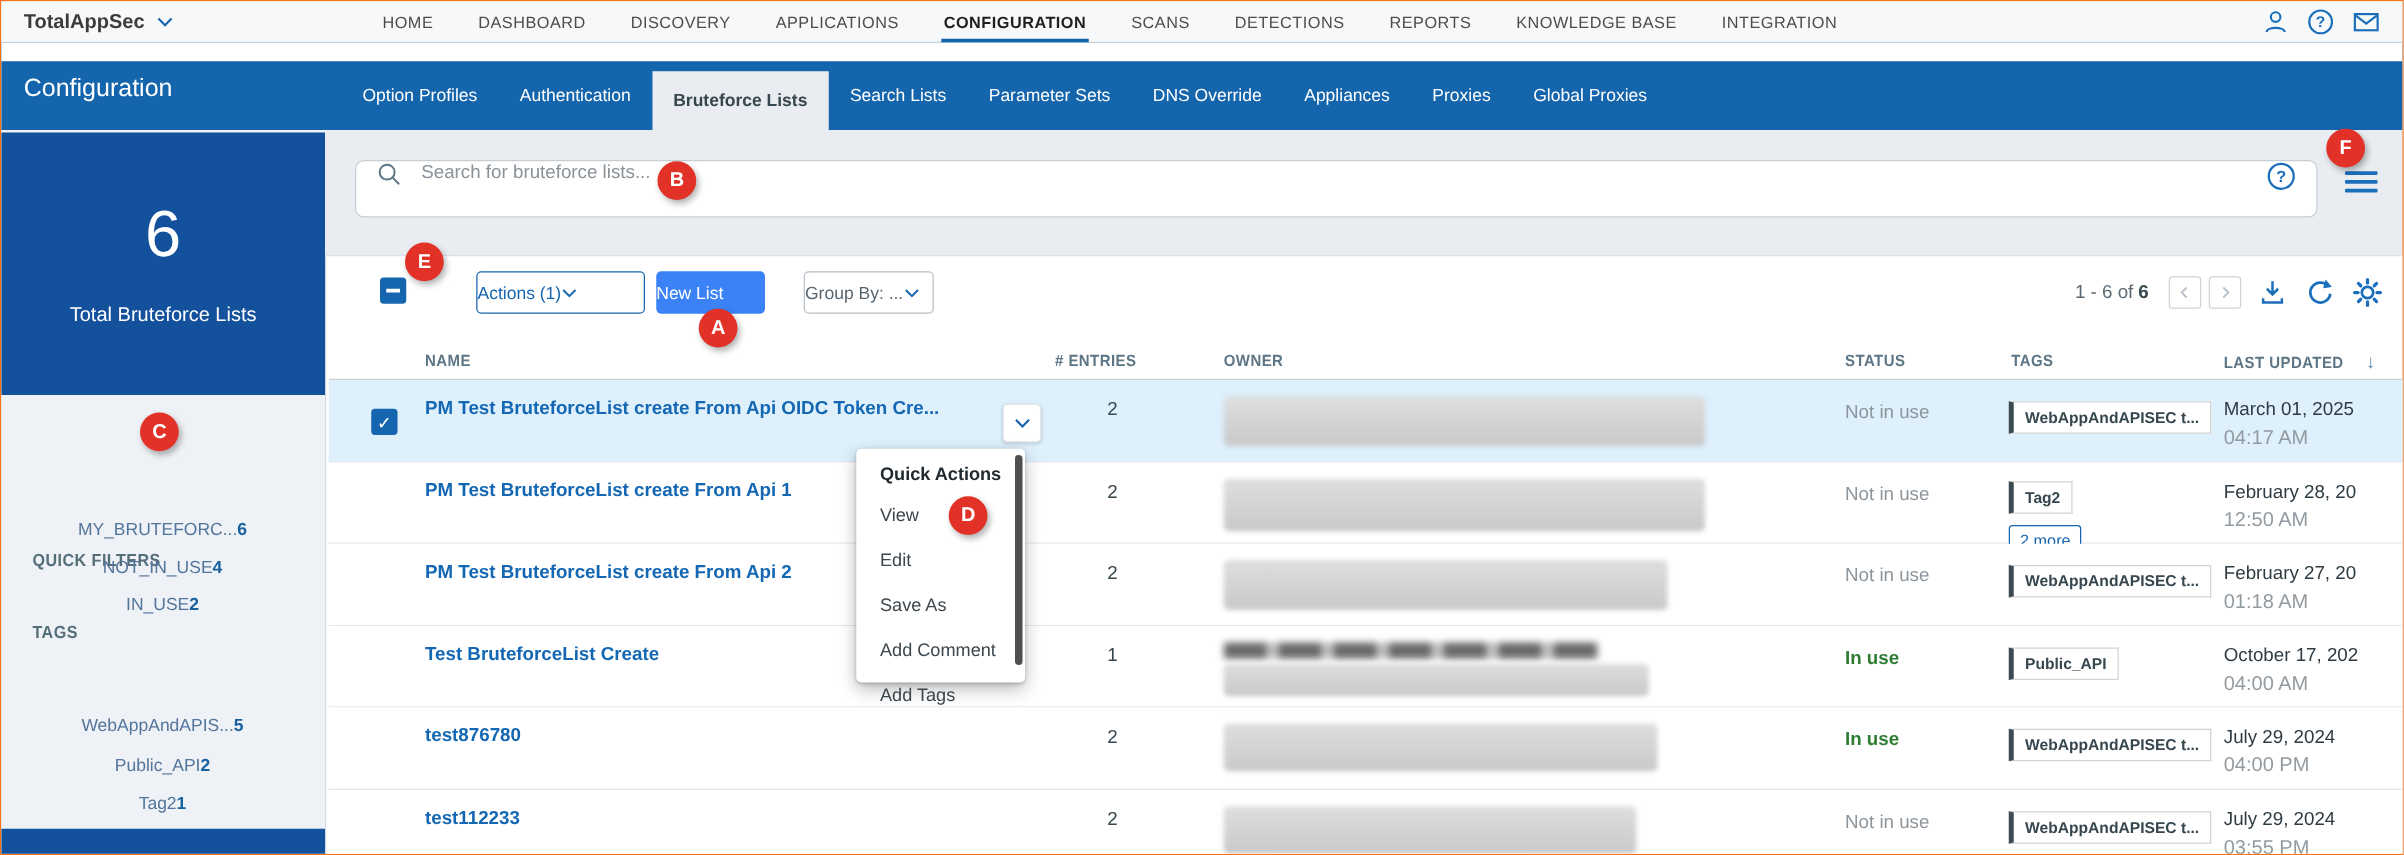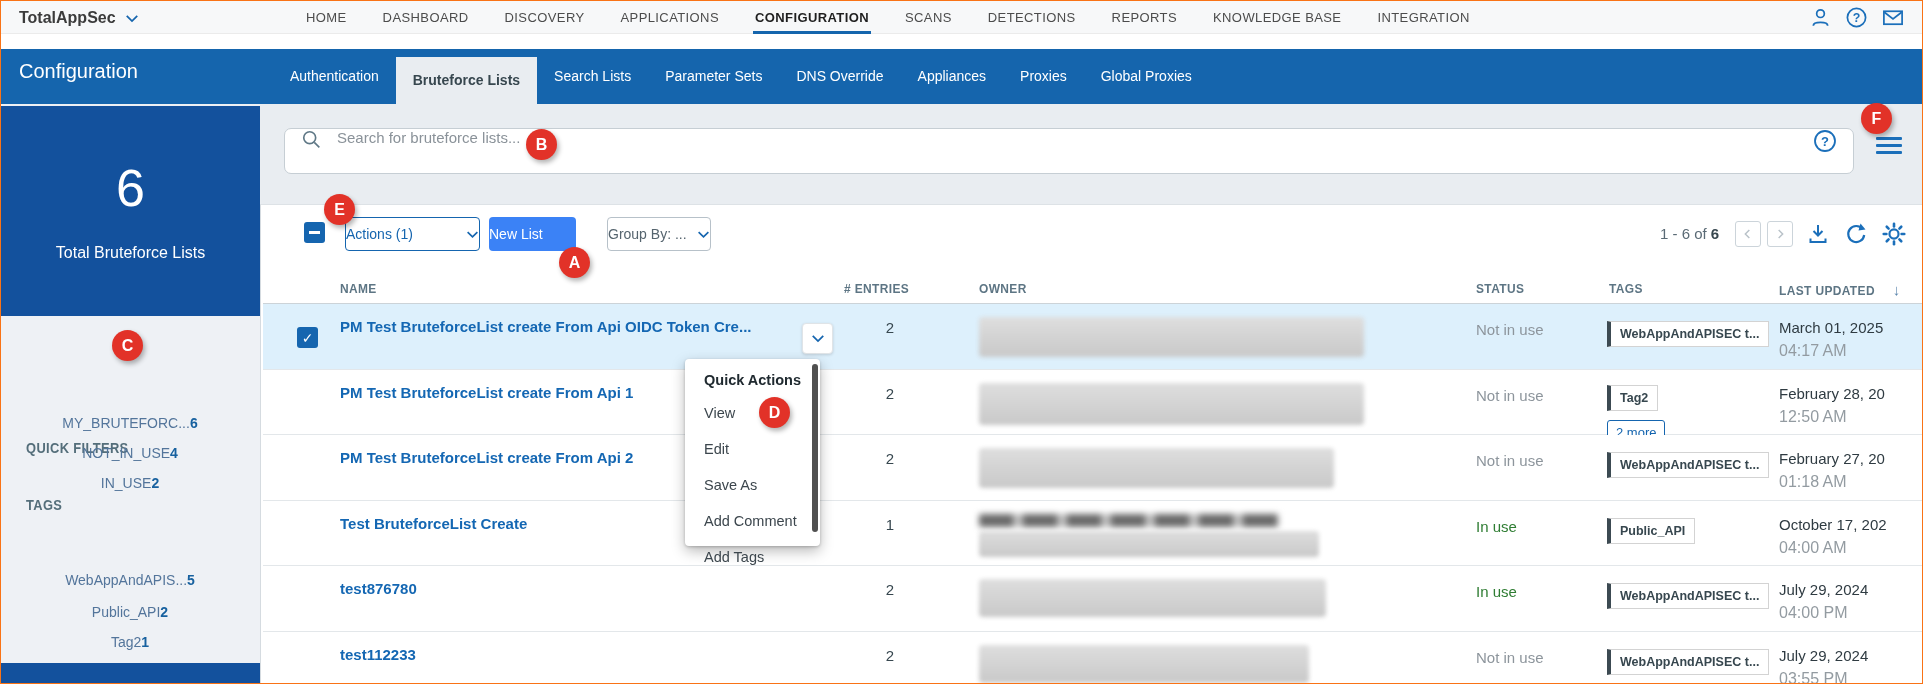--- a/index.html
+++ b/index.html
@@ -50,21 +50,21 @@
   #search-input::placeholder { color:#8a9299; }
   #hamburger { position:absolute; left:1875px; top:136px; width:26px; cursor:pointer; }
   #hamburger div { height:3px; background:#1b6fba; border-radius:1px; margin-bottom:4px; }
 
   
   #panel { position:absolute; left:259px; top:203px; right:0; bottom:0; background:#fff;
            border-left:1px solid #d5dbe0; border-top:1px solid #dde2e6; }
   .cb { position:absolute; width:21px; height:21px; border-radius:3px; background:#1565af; color:#fff;
         display:flex; align-items:center; justify-content:center; font-size:14px; cursor:pointer; }
   .btn { position:absolute; height:34px; border-radius:4px; display:flex; align-items:center;
-         justify-content:space-between; font-size:14px; cursor:pointer; }
+         justify-content:flex-start; font-size:14px; cursor:pointer;margin-left:36px; }
   .btn-outline-blue { border:1px solid #1565af; color:#1565af; background:#fff; }
   .btn-primary { background:#3b82f6; color:#fff; border:none; }
   .btn-outline-gray { border:1px solid #b7c1c9; color:#55646e; background:#fff; }
 
   #pager { position:absolute; right:15px; top:16px; display:flex; align-items:center; gap:12px; }
   #pager .range { font-size:15px; color:#5a6a75; }
   #pager .total { font-size:15px; font-weight:bold; color:#37474f; margin-left:4px; }
   .page-btn { width:26px; height:26px; border:1px solid #ccd4da; border-radius:3px; display:flex;
               align-items:center; justify-content:center; cursor:pointer; background:#fff; }
   .icon-btn { width:26px; height:26px; display:flex; align-items:center; justify-content:center; cursor:pointer; }
@@ -75,21 +75,21 @@
   .row { position:absolute; left:2px; width:1662px; background:#fff; border-bottom:1px solid #e3e7ea; }
   .row.selected { background:#ddf0fc; }
   .name-link { position:absolute; left:77px; top:14px; font-size:15px; font-weight:bold; color:#1467b3;
                white-space:nowrap; max-width:465px; overflow:hidden; cursor:pointer; }
   .entries { position:absolute; left:597px; top:15px; width:60px; text-align:center; font-size:15px; color:#37474f; }
   .owner-box { position:absolute; left:716px; border-radius:4px;
                background:linear-gradient(180deg,#dedede,#c9c9c9); filter:blur(2px); }
   .owner-smear { position:absolute; left:716px; height:13px; filter:blur(3px); border-radius:2px;
                background:repeating-linear-gradient(90deg,#6a6a6a 0 34px, #bdbdbd 34px 44px); }
   .status { position:absolute; left:1213px; top:17px; font-size:15px; color:#8d959c; }
-  .status.inuse { color:#2f7d33; font-weight:normal; }
+  .status.inuse { color:#2f7d33; font-weight:bold; }
   .tagpill { position:absolute; left:1344px; top:17px; height:26px; display:inline-flex; align-items:center;
              background:#fff; border:1px solid #d3d3d3; border-left:4px solid #3c4a52; padding:0 9px;
              font-size:12.5px; font-weight:600; color:#37474f; white-space:nowrap; }
   .more-pill { position:absolute; left:1344px; top:50px; height:24px; display:inline-flex; align-items:center;
              background:#fff; border:1px solid #1565af; border-radius:3px; padding:0 8px;
              font-size:13px; color:#1565af; cursor:pointer; }
   .du-date { position:absolute; left:1516px; top:15px; font-size:15px; color:#2f3b42; width:146px;
              overflow:hidden; white-space:nowrap; }
   .du-time { position:absolute; left:1516px; top:38px; font-size:16px; color:#939ba1; }
   .row-chevron { position:absolute; left:539px; top:19px; width:31px; height:31px; background:#fff;
@@ -153,20 +153,21 @@
             <rect x="2.5" y="5.5" width="19" height="13.5" fill="none" stroke="#1b6fba" stroke-width="1.8"></rect>
             <path d="M3 6.5 l9 7 9-7" fill="none" stroke="#1b6fba" stroke-width="1.8"></path>
           </svg>
       </span>
     </div>
   </div>
 
   <div id="bluebar">
     <div id="page-title">Configuration</div>
     <div id="tabs">
+      <span class="tab">Option Profiles</span>
       <span class="tab">Authentication</span>
       <span class="tab active">Bruteforce Lists</span>
       <span class="tab">Search Lists</span>
       <span class="tab">Parameter Sets</span>
       <span class="tab">DNS Override</span>
       <span class="tab">Appliances</span>
       <span class="tab">Proxies</span>
       <span class="tab">Global Proxies</span>
     </div>
   </div>

